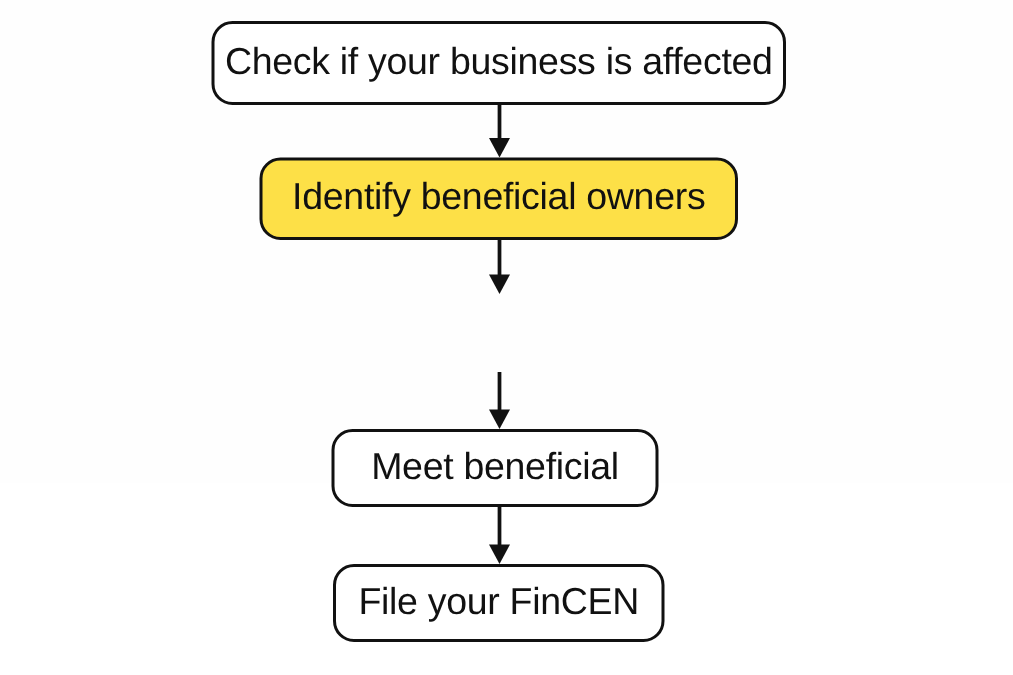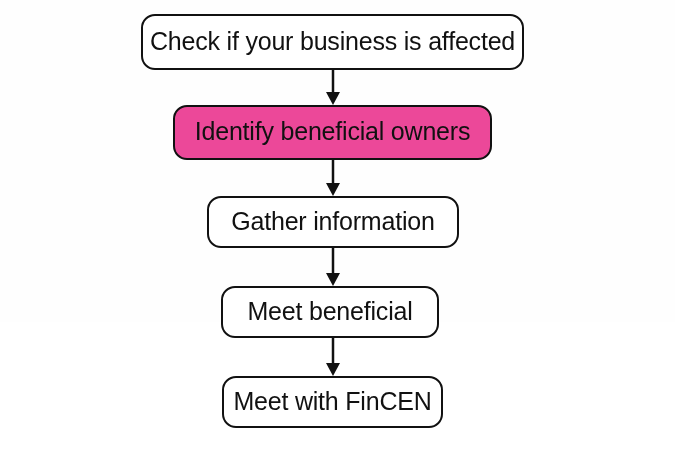--- a/index.html
+++ b/index.html
@@ -58,50 +58,47 @@
     <span class="node-label" style="font-size: 25px; color: rgb(17, 17, 17);">Check if your business is affected</span>
   </div>
 
   <div class="connector" style="left: 323px; top: 70px; width: 20px; height: 35px;">
     <svg width="20" height="35" viewBox="0 0 20 35" aria-hidden="true">
       <line class="conn-line" x1="10" y1="0" x2="10" y2="23" stroke="#111111" stroke-width="2.5"></line>
       <polygon class="conn-head" points="10,35 3,22 17,22" fill="#111111"></polygon>
     </svg>
   </div>
 
-  <div class="flow-node" style="left: 173px; top: 105px; width: 319px; height: 55px; background: #ec4899; border: 2.5px solid rgb(17, 17, 17); border-radius: 14px;">
+  <div class="flow-node" style="left: 173px; top: 105px; width: 319px; height: 55px; background: #fde047; border: 2.5px solid rgb(17, 17, 17); border-radius: 14px;">
     <span class="node-label" style="font-size: 25px; color: rgb(17, 17, 17);">Identify beneficial owners</span>
   </div>
 
   <div class="connector" style="left: 323px; top: 160px; width: 20px; height: 36px;">
     <svg width="20" height="36" viewBox="0 0 20 36" aria-hidden="true">
       <line class="conn-line" x1="10" y1="0" x2="10" y2="24" stroke="#111111" stroke-width="2.5"></line>
       <polygon class="conn-head" points="10,36 3,23 17,23" fill="#111111"></polygon>
     </svg>
   </div>
 
-  <div class="flow-node" style="left: 207px; top: 196px; width: 252px; height: 52px; background: rgb(255, 255, 255); border: 2.5px solid rgb(17, 17, 17); border-radius: 14px;">
-    <span class="node-label" style="font-size: 25px; color: rgb(17, 17, 17);">Gather information</span>
-  </div>
 
   <div class="connector" style="left: 323px; top: 248px; width: 20px; height: 38px;">
     <svg width="20" height="38" viewBox="0 0 20 38" aria-hidden="true">
       <line class="conn-line" x1="10" y1="0" x2="10" y2="26" stroke="#111111" stroke-width="2.5"></line>
       <polygon class="conn-head" points="10,38 3,25 17,25" fill="#111111"></polygon>
     </svg>
   </div>
 
   <div class="flow-node" style="left: 221px; top: 286px; width: 218px; height: 52px; background: rgb(255, 255, 255); border: 2.5px solid rgb(17, 17, 17); border-radius: 14px;">
     <span class="node-label" style="font-size: 25px; color: rgb(17, 17, 17);">Meet beneficial</span>
   </div>
 
   <div class="connector" style="left: 323px; top: 338px; width: 20px; height: 38px;">
     <svg width="20" height="38" viewBox="0 0 20 38" aria-hidden="true">
       <line class="conn-line" x1="10" y1="0" x2="10" y2="26" stroke="#111111" stroke-width="2.5"></line>
       <polygon class="conn-head" points="10,38 3,25 17,25" fill="#111111"></polygon>
     </svg>
   </div>
 
   <div class="flow-node" style="left: 222px; top: 376px; width: 221px; height: 52px; background: rgb(255, 255, 255); border: 2.5px solid rgb(17, 17, 17); border-radius: 14px;">
-    <span class="node-label" style="font-size: 25px; color: rgb(17, 17, 17);">Meet with FinCEN</span>
+    <span class="node-label" style="font-size: 25px; color: rgb(17, 17, 17);">File your FinCEN</span>
   </div>
 
 </div>
 
 </body></html>

